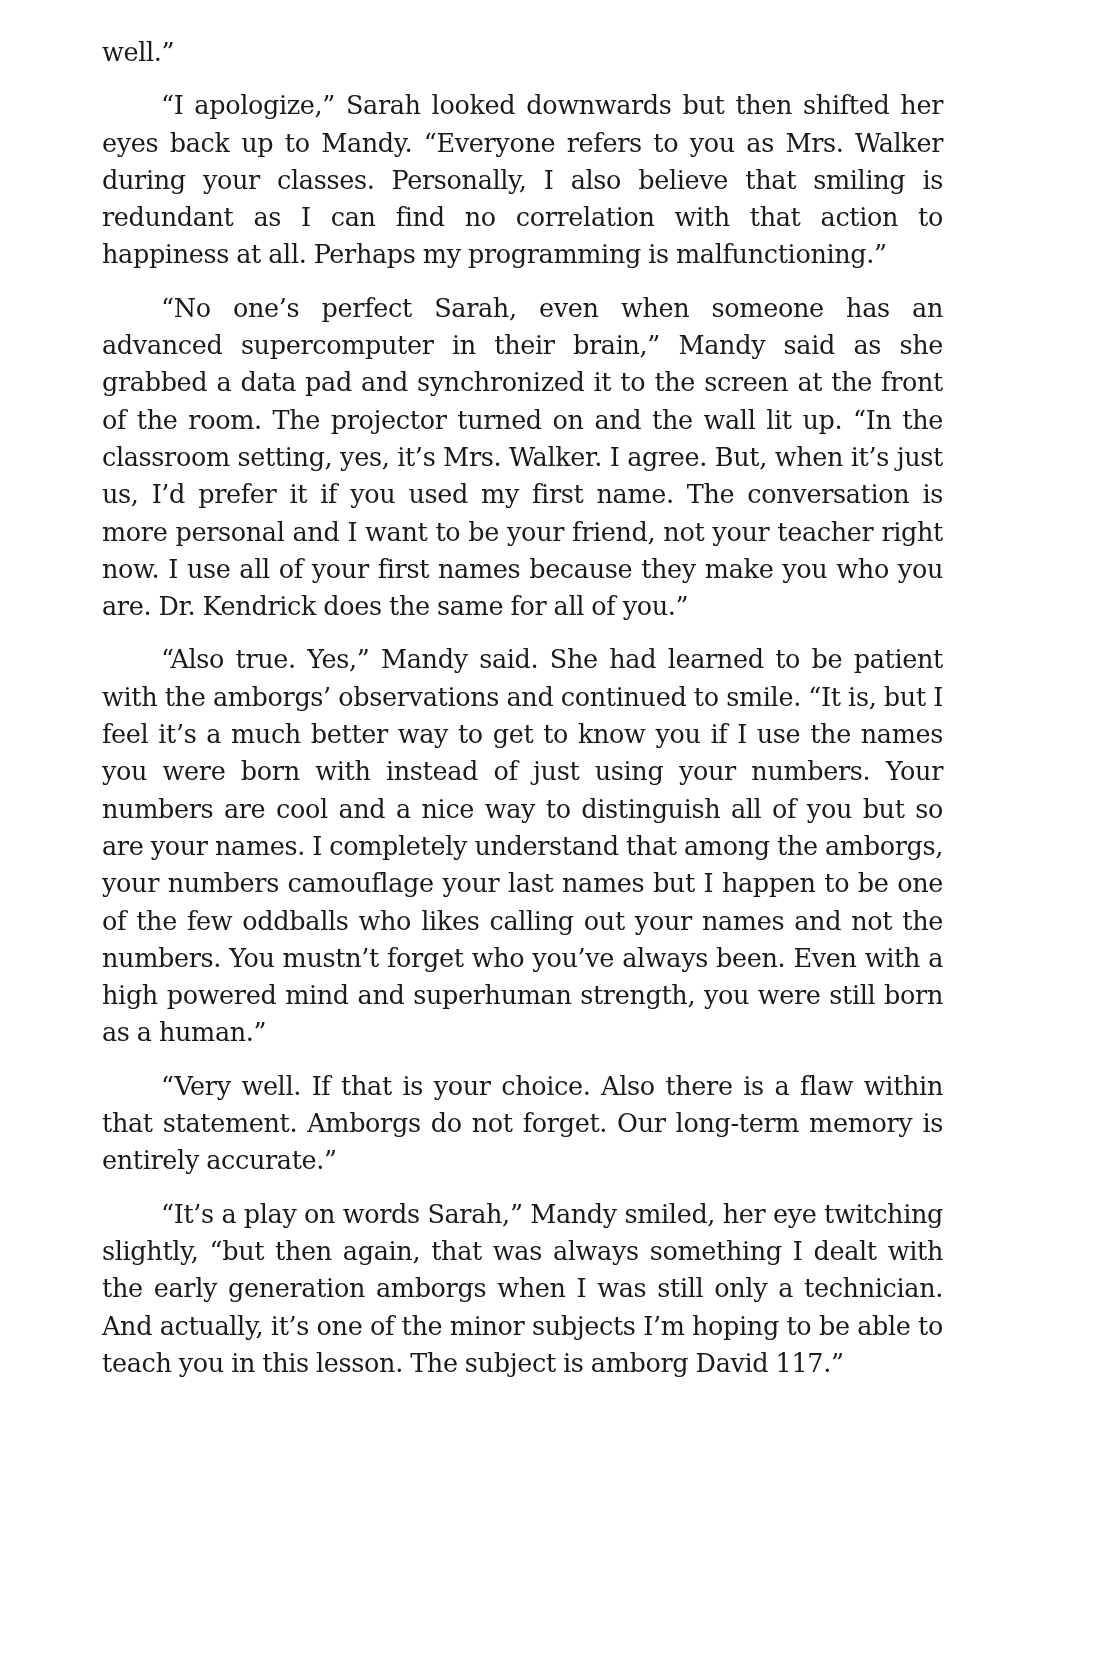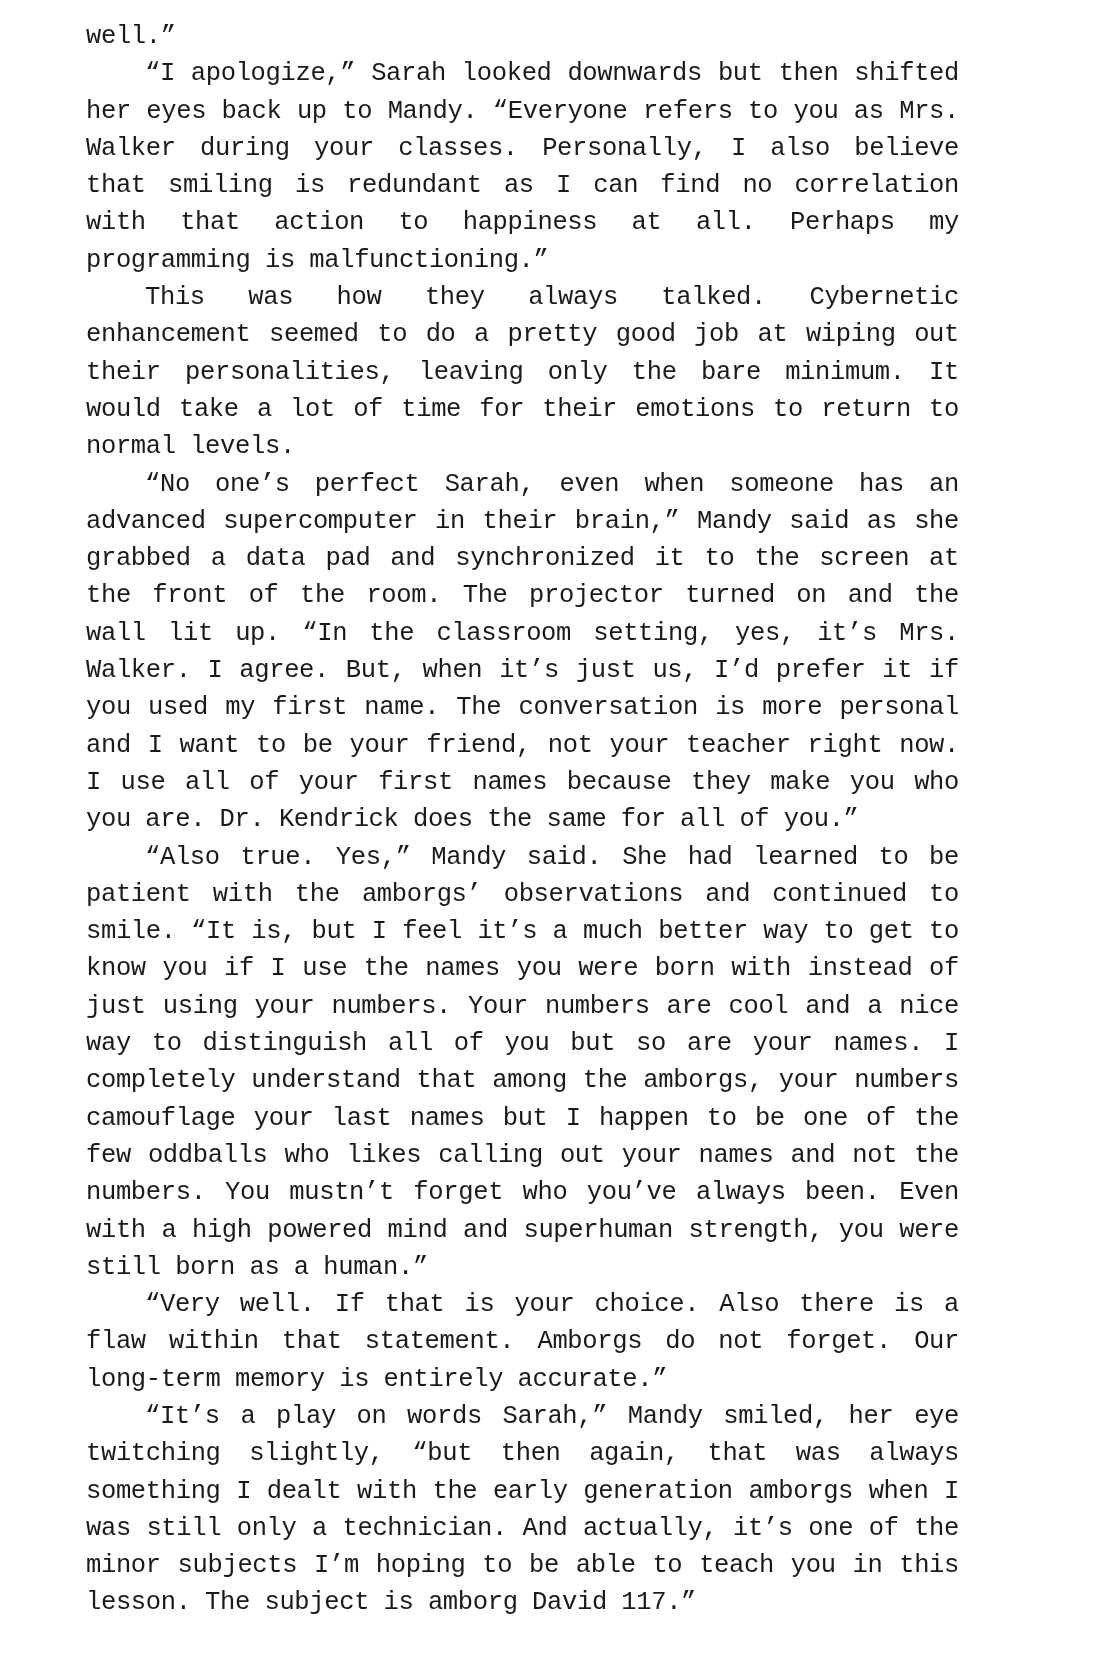--- a/index.html
+++ b/index.html
@@ -20,32 +20,30 @@
       width: 873px;
       font-family: "DejaVu Serif", "Liberation Serif", serif;
       font-size: 25.5px;
       line-height: 37.3px;
       color: #1a1a1a;
       text-align: justify;
       letter-spacing: -0.35px;
       word-spacing: -0.5px;
     }
     .page p {
-      margin: 0;
+      margin: 16px;
       padding: 0;
-      font-family: Liberation Mono, monospace;
     }
     .page p.indent {
       text-indent: 59px;
     }
   </style>
 </head>
 <body>
 
 <div class="page">
   <p>well.”</p>
   <p class="indent">“I apologize,” Sarah looked downwards but then shifted her eyes back up to Mandy. “Everyone refers to you as Mrs. Walker during your classes. Personally, I also believe that smiling is redundant as I can find no correlation with that action to happiness at all. Perhaps my programming is malfunctioning.”</p>
-  <p class="indent">This was how they always talked. Cybernetic enhancement seemed to do a pretty good job at wiping out their personalities, leaving only the bare minimum. It would take a lot of time for their emotions to return to normal levels.</p>
   <p class="indent">“No one’s perfect Sarah, even when someone has an advanced supercomputer in their brain,” Mandy said as she grabbed a data pad and synchronized it to the screen at the front of the room. The projector turned on and the wall lit up. “In the classroom setting, yes, it’s Mrs. Walker. I agree. But, when it’s just us, I’d prefer it if you used my first name. The conversation is more personal and I want to be your friend, not your teacher right now. I use all of your first names because they make you who you are. Dr. Kendrick does the same for all of you.”</p>
   <p class="indent">“Also true. Yes,” Mandy said. She had learned to be patient with the amborgs’ observations and continued to smile. “It is, but I feel it’s a much better way to get to know you if I use the names you were born with instead of just using your numbers. Your numbers are cool and a nice way to distinguish all of you but so are your names. I completely understand that among the amborgs, your numbers camouflage your last names but I happen to be one of the few oddballs who likes calling out your names and not the numbers. You mustn’t forget who you’ve always been. Even with a high powered mind and superhuman strength, you were still born as a human.”</p>
   <p class="indent">“Very well. If that is your choice. Also there is a flaw within that statement. Amborgs do not forget. Our long-term memory is entirely accurate.”</p>
   <p class="indent">“It’s a play on words Sarah,” Mandy smiled, her eye twitching slightly, “but then again, that was always something I dealt with the early generation amborgs when I was still only a technician. And actually, it’s one of the minor subjects I’m hoping to be able to teach you in this lesson. The subject is amborg David 117.”</p>
 </div>
 
 </body></html>

